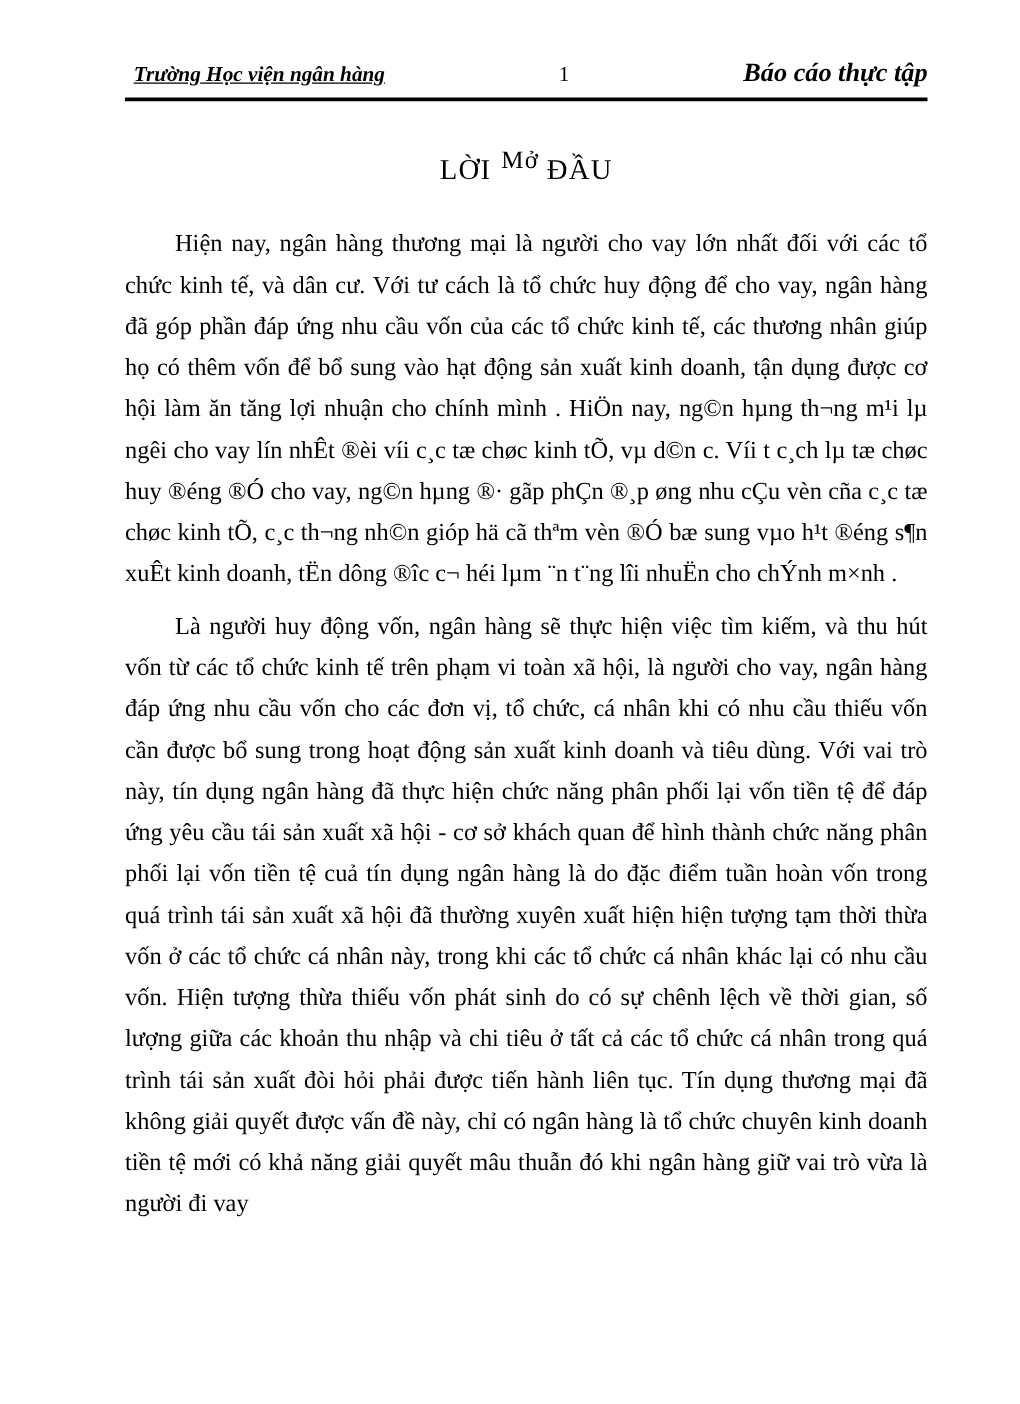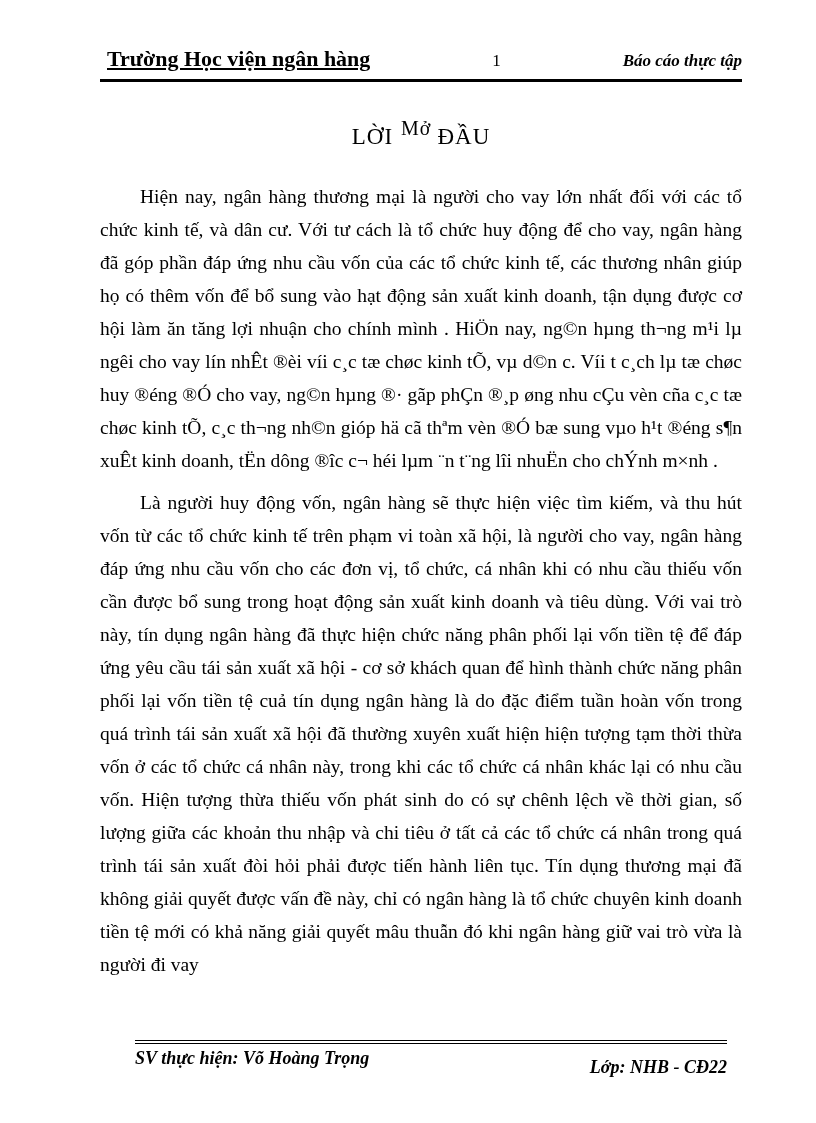--- a/index.html
+++ b/index.html
@@ -18,34 +18,35 @@
   
   .header {
     display: flex;
     align-items: baseline;
     border-bottom: 3px solid #000;
     padding-bottom: 7px;
     padding-left: 7px;
   }
   .header .school {
     font-weight: bold;
+    font-style: italic;
     text-decoration: underline;
-    font-size: 22px;
+    font-size: 17px;
     white-space: nowrap;
     text-align: right;
   }
   .header .pageno {
     flex: 1;
     text-align: center;
     font-size: 17px;
   }
   .header .report {
     font-weight: bold;
     font-style: italic;
-    font-size: 17px;
+    font-size: 21px;
     white-space: nowrap;
   }
   
   .doc-title {
     margin-top: 42px;
     text-align: center;
     font-size: 23px;
     letter-spacing: 1px;
   }
   .doc-title .sup {
@@ -105,18 +106,14 @@
 
   <div class="doc-title">
     <span>LỜI</span><span class="sup">Mở</span><span>ĐẦU</span>
   </div>
 
   <div class="body-text">
     <p>Hiện nay, ngân hàng thương mại là người cho vay lớn nhất đối với các tổ chức kinh tế, và dân cư. Với tư cách là tổ chức huy động để cho vay, ngân hàng đã góp phần đáp ứng nhu cầu vốn của các tổ chức kinh tế, các thương nhân giúp họ có thêm vốn để bổ sung vào hạt động sản xuất kinh doanh, tận dụng được cơ hội làm ăn tăng lợi nhuận cho chính mình . HiÖn nay, ng©n hµng th¬ng m¹i lµ ngêi cho vay lín nhÊt ®èi víi c¸c tæ chøc kinh tÕ, vµ d©n c. Víi t c¸ch lµ tæ chøc huy ®éng ®Ó cho vay, ng©n hµng ®· gãp phÇn ®¸p øng nhu cÇu vèn cña c¸c tæ chøc kinh tÕ, c¸c th¬ng nh©n gióp hä cã thªm vèn ®Ó bæ sung vµo h¹t ®éng s¶n xuÊt kinh doanh, tËn dông ®îc c¬ héi lµm ¨n t¨ng lîi nhuËn cho chÝnh m×nh .</p>
     <p>Là người huy động vốn, ngân hàng sẽ thực hiện việc tìm kiếm, và thu hút vốn từ các tổ chức kinh tế trên phạm vi toàn xã hội, là người cho vay, ngân hàng đáp ứng nhu cầu vốn cho các đơn vị, tổ chức, cá nhân khi có nhu cầu thiếu vốn cần được bổ sung trong hoạt động sản xuất kinh doanh và tiêu dùng. Với vai trò này, tín dụng ngân hàng đã thực hiện chức năng phân phối lại vốn tiền tệ để đáp ứng yêu cầu tái sản xuất xã hội - cơ sở khách quan để hình thành chức năng phân phối lại vốn tiền tệ cuả tín dụng ngân hàng là do đặc điểm tuần hoàn vốn trong quá trình tái sản xuất xã hội đã thường xuyên xuất hiện hiện tượng tạm thời thừa vốn ở các tổ chức cá nhân này, trong khi các tổ chức cá nhân khác lại có nhu cầu vốn. Hiện tượng thừa thiếu vốn phát sinh do có sự chênh lệch về thời gian, số lượng giữa các khoản thu nhập và chi tiêu ở tất cả các tổ chức cá nhân trong quá trình tái sản xuất đòi hỏi phải được tiến hành liên tục. Tín dụng thương mại đã không giải quyết được vấn đề này, chỉ có ngân hàng là tổ chức chuyên kinh doanh tiền tệ mới có khả năng giải quyết mâu thuẫn đó khi ngân hàng giữ vai trò vừa là người đi vay</p>
   </div>
 
-  <div class="footer">
-    <span class="student">SV thực hiện: Võ Hoàng Trọng</span>
-    <span class="class">Lớp: NHB - CĐ22</span>
-  </div>
 
 </div>
 
 </body></html>

